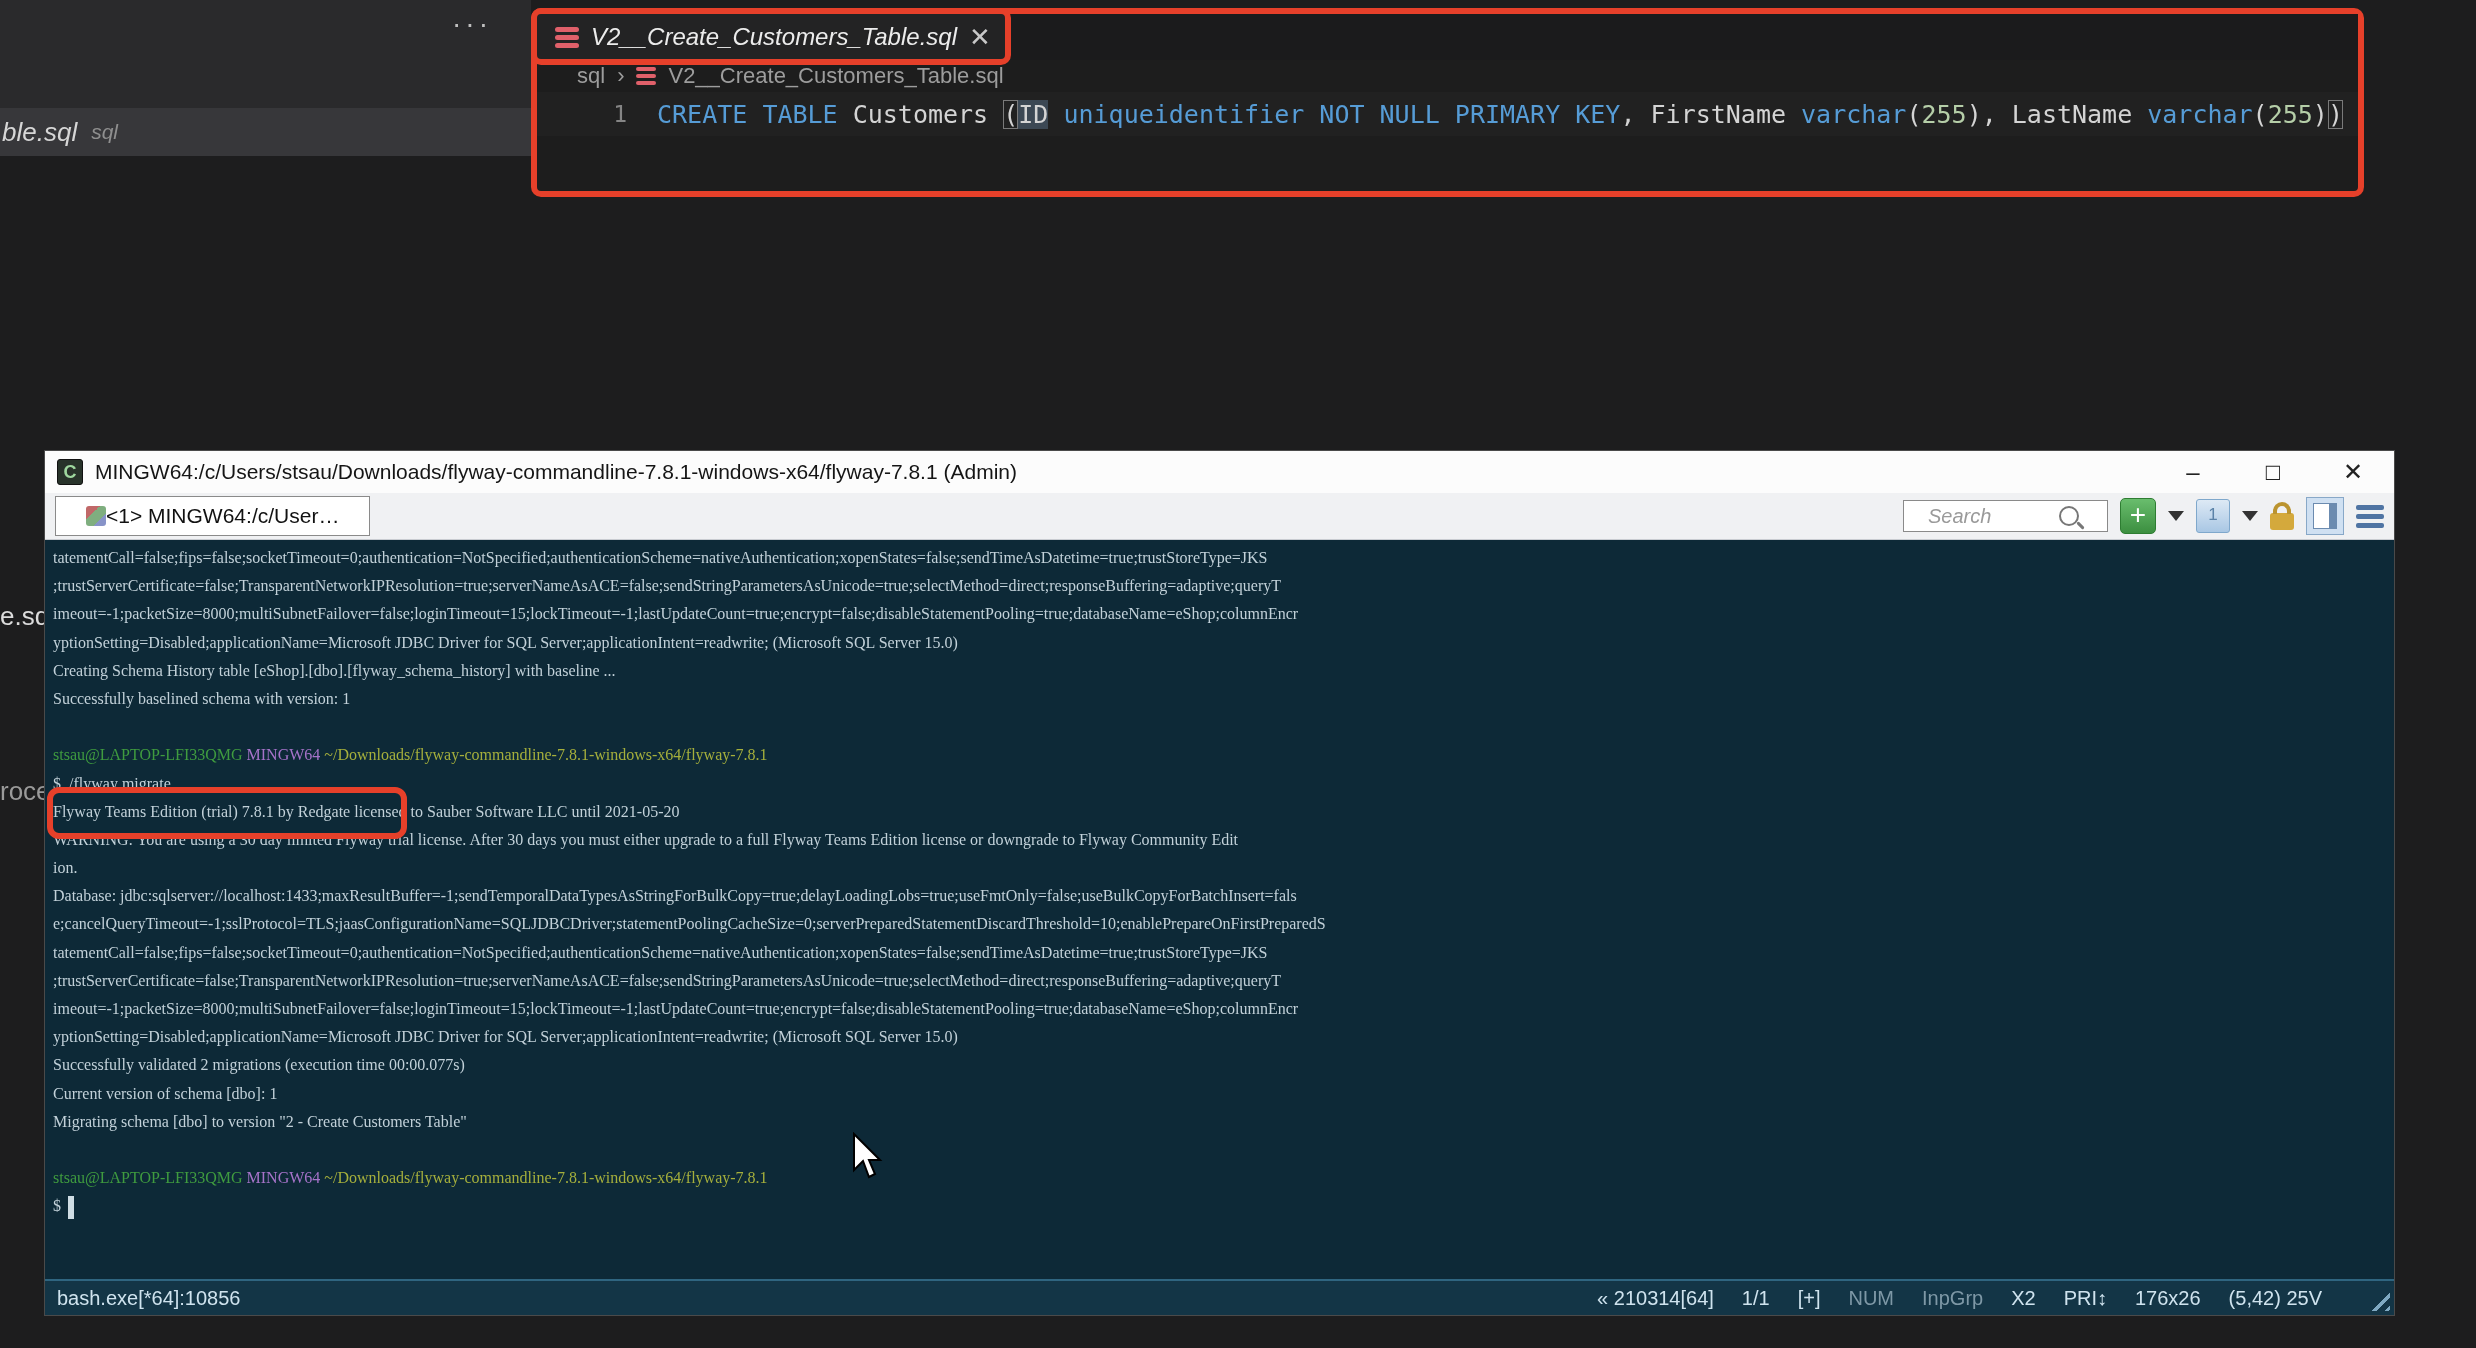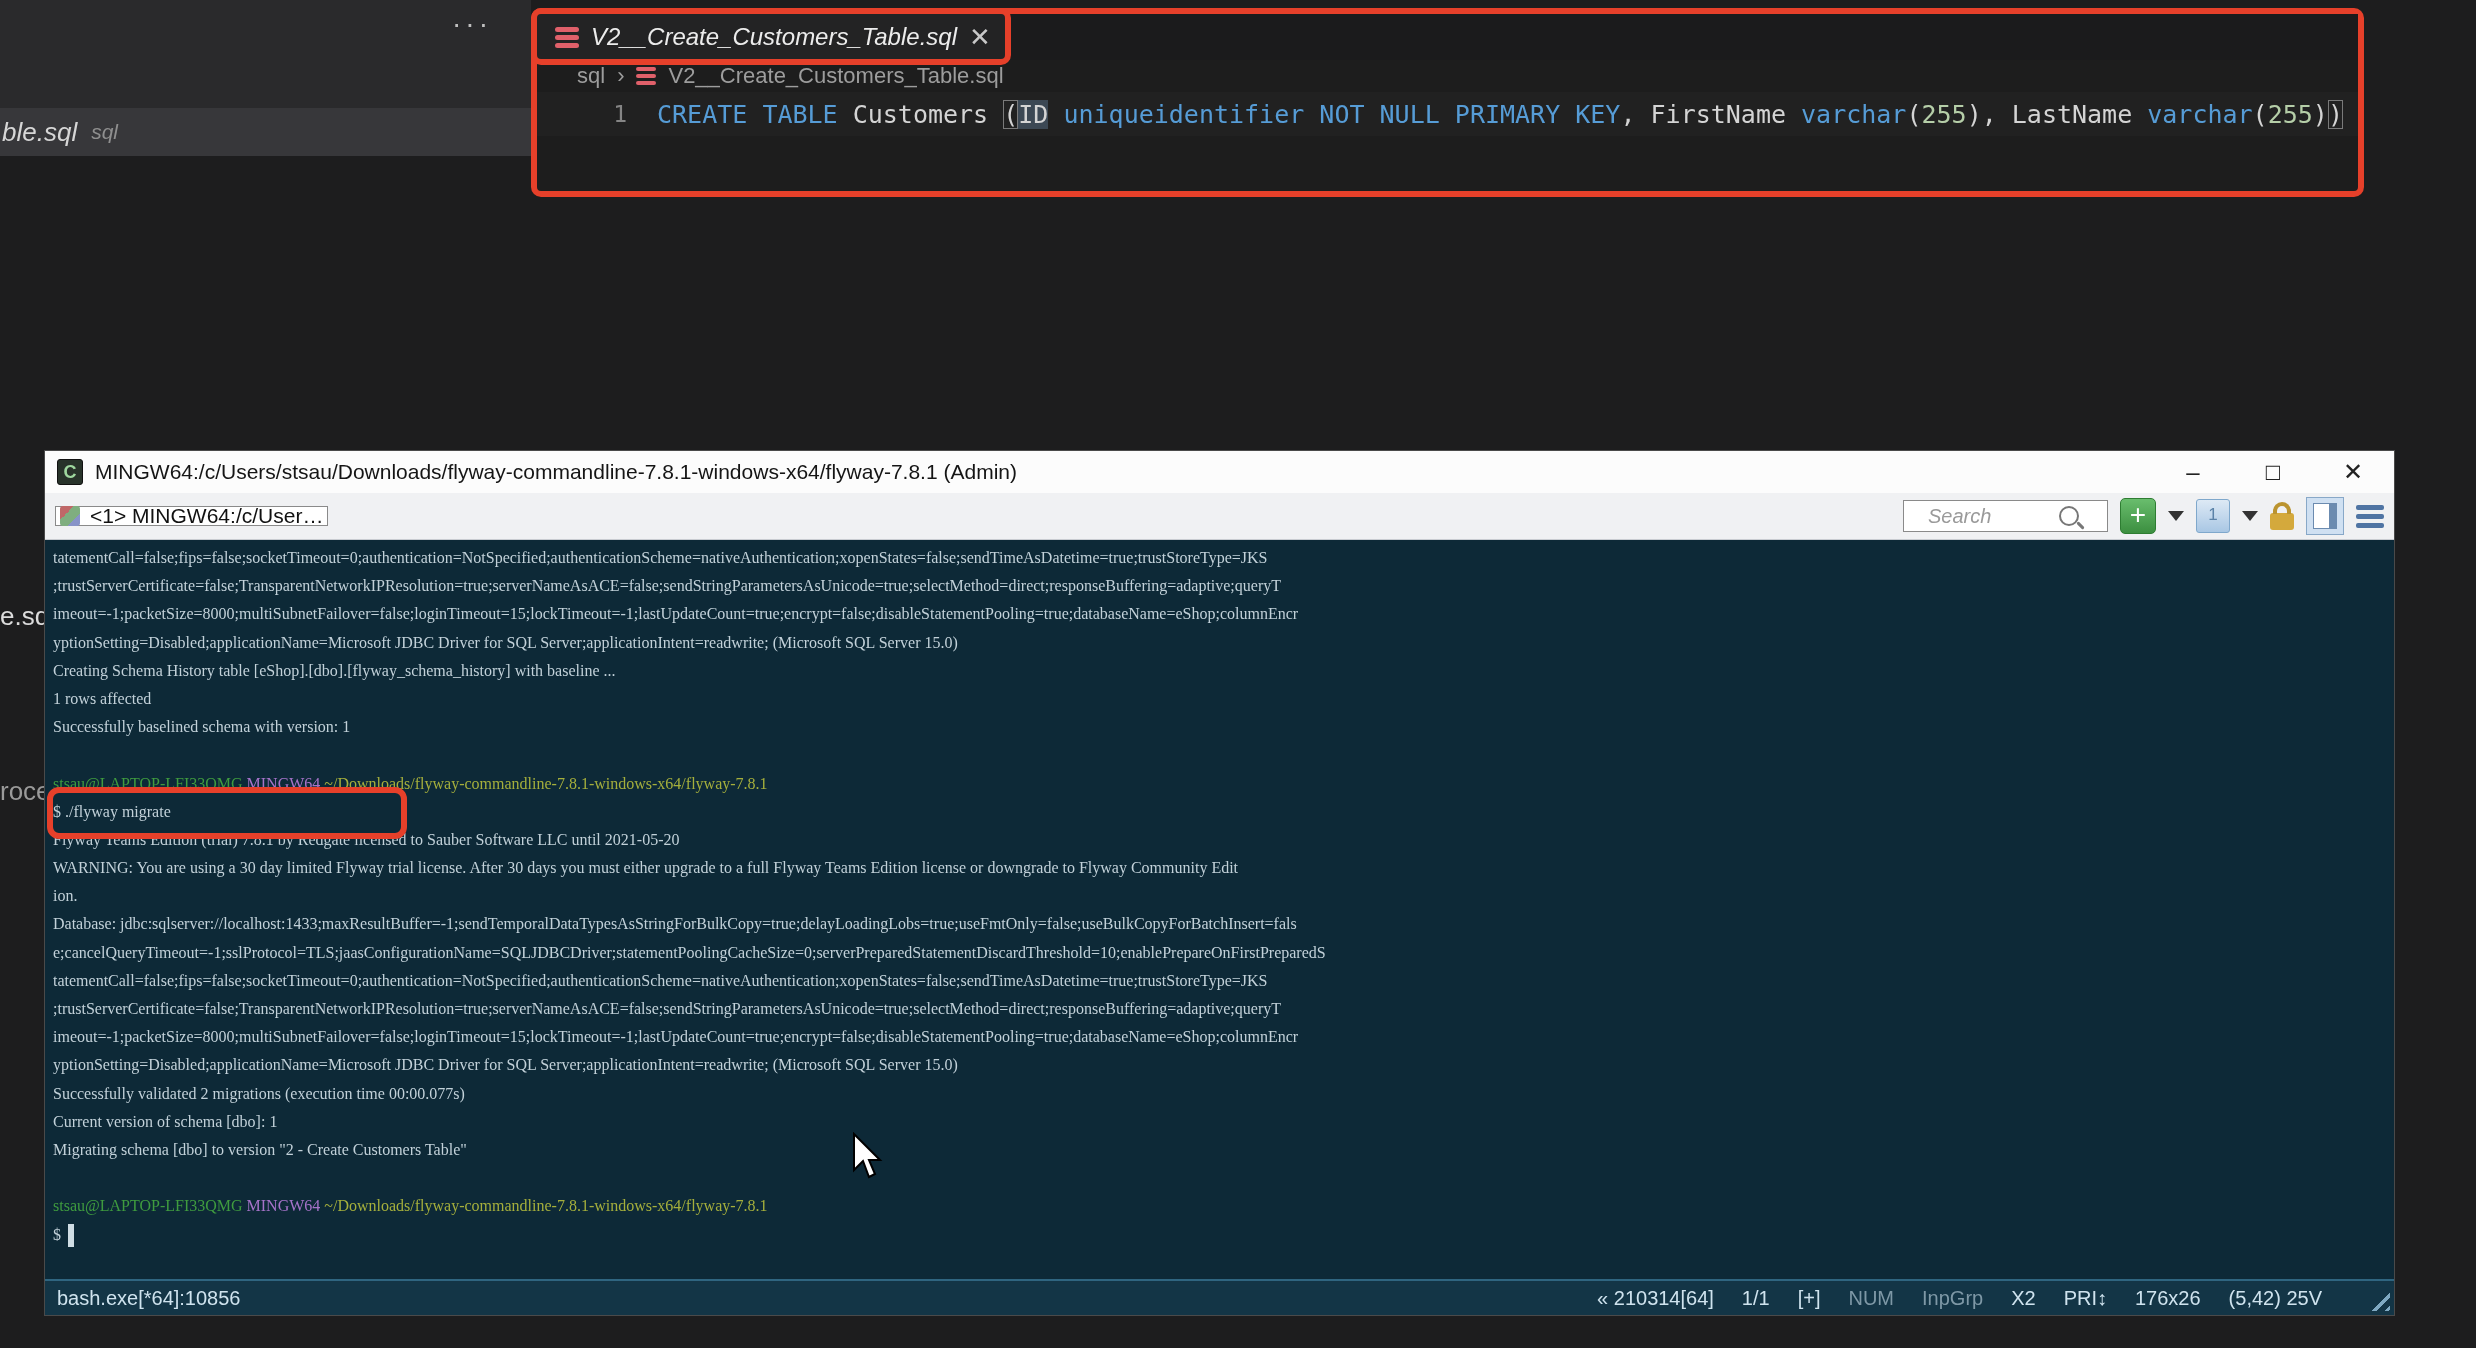--- a/index.html
+++ b/index.html
@@ -47,22 +47,22 @@
         box-sizing:border-box;background:#0d2937;display:flex;flex-direction:column;}
   .term-titlebar{height:42px;background:#fcfcfc;display:flex;align-items:center;
                  padding:0 12px;gap:12px;flex:0 0 42px;}
   .conemu-icon{width:24px;height:24px;background:#28332a;border:1px solid #111;border-radius:3px;
                color:#9fd89f;font-size:18px;font-weight:bold;text-align:center;line-height:24px;}
   .term-title{font-size:21px;color:#151515;flex:1;white-space:nowrap;overflow:hidden;}
   .win-btns{display:flex;gap:50px;margin-right:14px;color:#222;}
   .win-btn{font-size:24px;width:30px;text-align:center;}
   .term-toolbar{height:46px;background:#f0f1f3;display:flex;align-items:center;padding:0 10px;
                 border-bottom:1px solid #c9ccd1;flex:0 0 46px;}
-  .conemu-tab{display:flex;align-items:center;gap:10px;background:#fff;border:1px solid #8a8a8a;
-              height:20px;padding:0 4px;font-size:21px;color:#111;box-sizing:border-box;}
+  .conemu-tab{display:flex;align-items:center;background:#fff;border:1px solid #8a8a8a;
+              height:40px;padding:0 30px;font-size:21px;color:#111;box-sizing:border-box;}
   .mintty-icon{width:20px;height:20px;border-radius:3px;
      background:linear-gradient(135deg,#c06868 0 35%,#7fae7f 35% 70%,#8793c8 70% 100%);}
   .toolbar-right{margin-left:auto;display:flex;align-items:center;gap:12px;}
   .search-box{width:205px;height:32px;background:#fff;border:1px solid #8a8a8a;display:flex;
               align-items:center;padding:0 24px;box-sizing:border-box;}
   .search-ph{font-style:italic;color:#9a9a9a;font-size:20px;flex:1;}
   .mag{width:16px;height:16px;border:2px solid #777;border-radius:50%;position:relative;margin-right:4px;}
   .mag::after{content:'';position:absolute;width:9px;height:3px;background:#777;
               transform:rotate(45deg);right:-8px;bottom:-3px;border-radius:2px;}
   .btn-plus{width:34px;height:34px;background:linear-gradient(#69bd6d,#3c8f40);border:1px solid #2e7d32;
@@ -179,21 +179,20 @@
           </span>
       </div>
     </div>
 
     <div class="term-content">
         <div class="tline"><span>tatementCall=false;fips=false;socketTimeout=0;authentication=NotSpecified;authenticationScheme=nativeAuthentication;xopenStates=false;sendTimeAsDatetime=true;trustStoreType=JKS</span></div>
         <div class="tline"><span>;trustServerCertificate=false;TransparentNetworkIPResolution=true;serverNameAsACE=false;sendStringParametersAsUnicode=true;selectMethod=direct;responseBuffering=adaptive;queryT</span></div>
         <div class="tline"><span>imeout=-1;packetSize=8000;multiSubnetFailover=false;loginTimeout=15;lockTimeout=-1;lastUpdateCount=true;encrypt=false;disableStatementPooling=true;databaseName=eShop;columnEncr</span></div>
         <div class="tline"><span>yptionSetting=Disabled;applicationName=Microsoft JDBC Driver for SQL Server;applicationIntent=readwrite; (Microsoft SQL Server 15.0)</span></div>
         <div class="tline"><span>Creating Schema History table [eShop].[dbo].[flyway_schema_history] with baseline ...</span></div>
-        <div class="tline"><span>1 rows affected</span></div>
         <div class="tline"><span>Successfully baselined schema with version: 1</span></div>
         <div class="tline"><span></span></div>
         <div class="tline"><span class="seg-green">stsau@LAPTOP-LFI33QMG</span><span> </span><span class="seg-purple">MINGW64</span><span> </span><span class="seg-yellow">~/Downloads/flyway-commandline-7.8.1-windows-x64/flyway-7.8.1</span></div>
         <div class="tline"><span>$ ./flyway migrate</span></div>
         <div class="tline"><span>Flyway Teams Edition (trial) 7.8.1 by Redgate licensed to Sauber Software LLC until 2021-05-20</span></div>
         <div class="tline"><span>WARNING: You are using a 30 day limited Flyway trial license. After 30 days you must either upgrade to a full Flyway Teams Edition license or downgrade to Flyway Community Edit</span></div>
         <div class="tline"><span>ion.</span></div>
         <div class="tline"><span>Database: jdbc:sqlserver://localhost:1433;maxResultBuffer=-1;sendTemporalDataTypesAsStringForBulkCopy=true;delayLoadingLobs=true;useFmtOnly=false;useBulkCopyForBatchInsert=fals</span></div>
         <div class="tline"><span>e;cancelQueryTimeout=-1;sslProtocol=TLS;jaasConfigurationName=SQLJDBCDriver;statementPoolingCacheSize=0;serverPreparedStatementDiscardThreshold=10;enablePrepareOnFirstPreparedS</span></div>
         <div class="tline"><span>tatementCall=false;fips=false;socketTimeout=0;authentication=NotSpecified;authenticationScheme=nativeAuthentication;xopenStates=false;sendTimeAsDatetime=true;trustStoreType=JKS</span></div>

